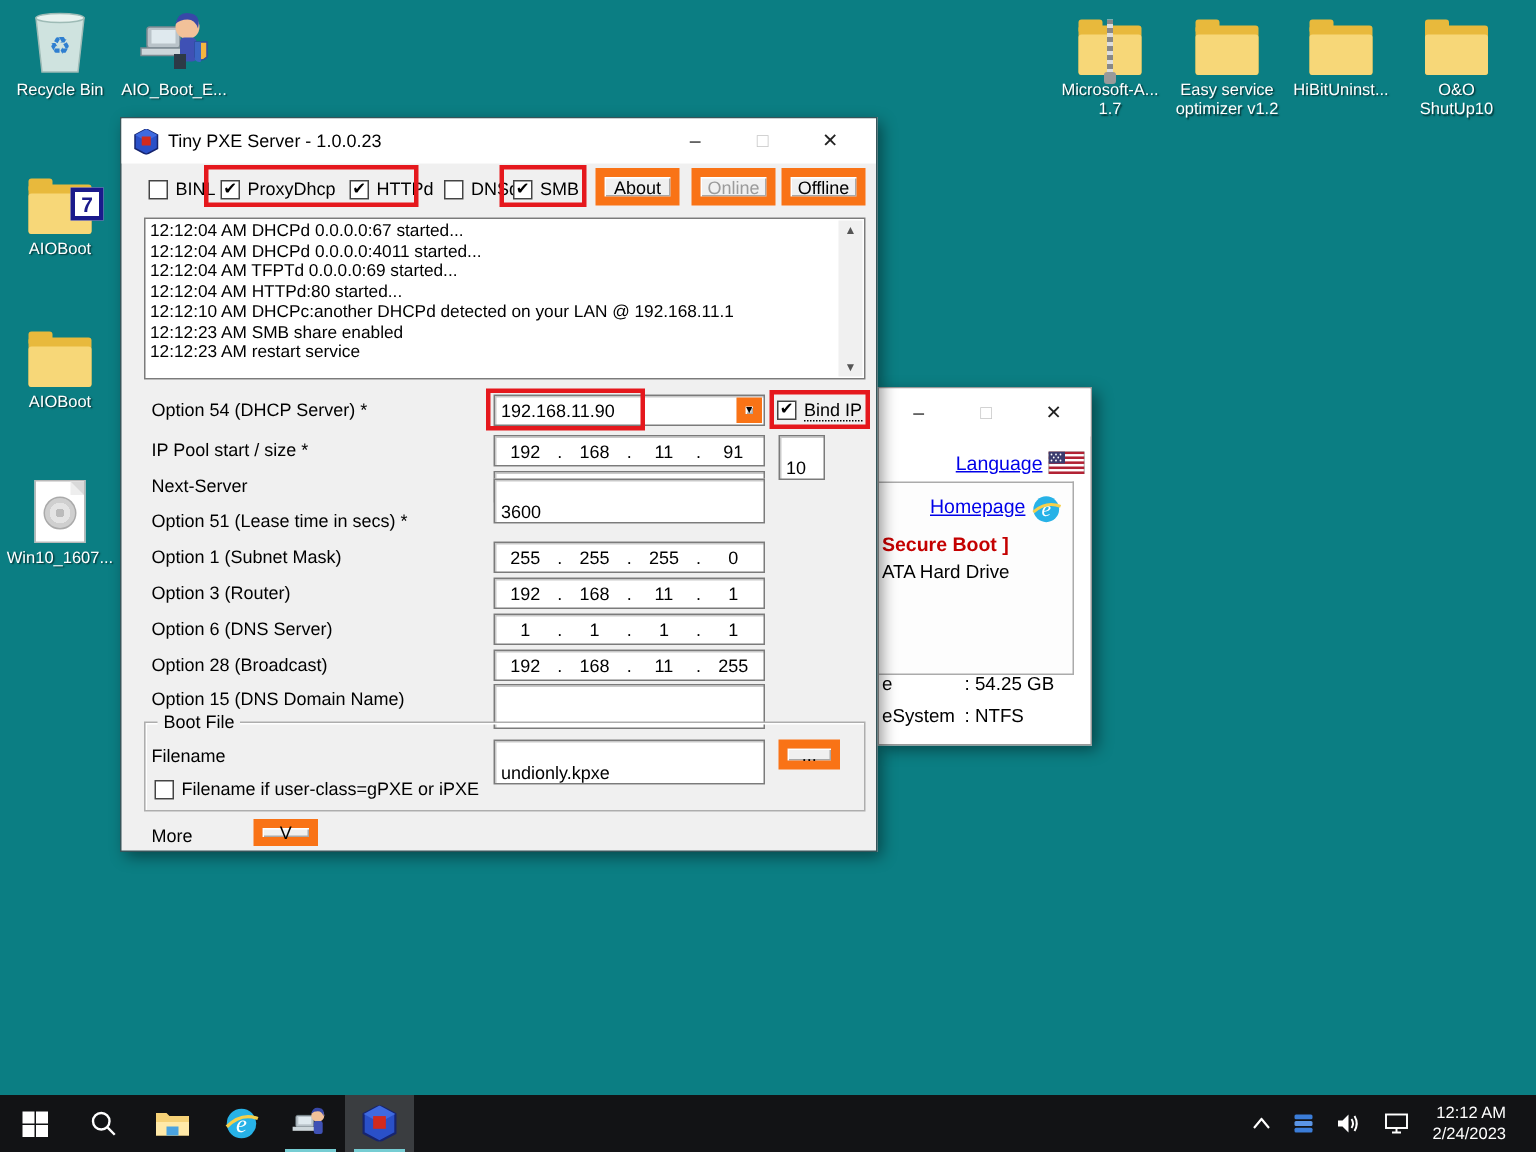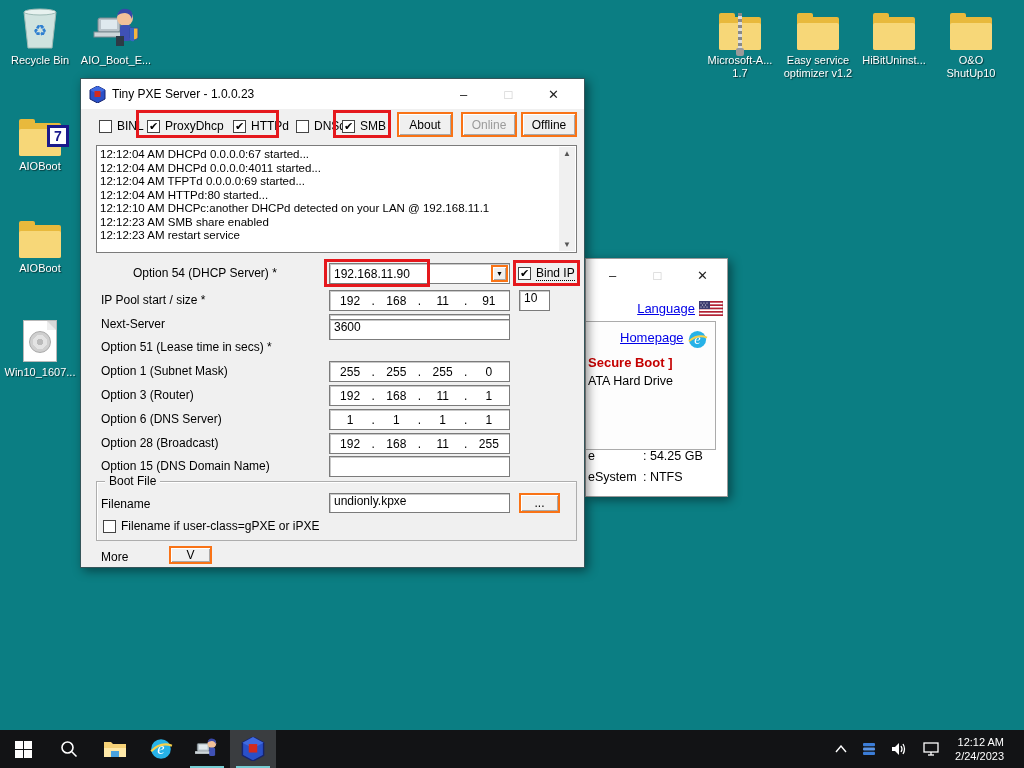--- a/index.html
+++ b/index.html
@@ -27,33 +27,33 @@
 
   
   .win { position:absolute; background:#f0f0f0; border:1px solid #35555a; box-shadow:3px 3px 10px rgba(0,0,0,.45); }
   .titlebar { height:30px; background:#fff; display:flex; align-items:center; padding:0 8px; }
   .titlebar .t { font-size:12px; color:#000; margin-left:6px; }
   .caption-btns { margin-left:auto; display:flex; }
   .caption-btns span { width:45px; text-align:center; font-size:13px; color:#222; }
   .caption-btns .dis { color:#c6c6c6; }
 
   
-  .btn3d { background:#f0f0f0; border:2px solid #f97316; box-shadow:inset 1px 1px 0 #fff, inset -1px -1px 0 #a9a9a9; font-size:12px; color:#000; display:flex; align-items:center; justify-content:center; position:absolute; }
+  .btn3d { background:#f0f0f0; border:6px solid #f97316; box-shadow:inset 1px 1px 0 #fff, inset -1px -1px 0 #a9a9a9; font-size:12px; color:#000; display:flex; align-items:center; justify-content:center; position:absolute; }
   .btn3d.dis { color:#9b9b9b; }
   .sunken { background:#fff; border:1px solid #7b7b7b; box-shadow:inset 1px 1px 0 #c9c9c9; }
   .cb { width:13px; height:13px; background:#fff; border:1px solid #444; font-size:11px; line-height:11px; text-align:center; color:#000; flex:0 0 13px; }
   .cbrow { position:absolute; display:flex; align-items:center; gap:5px; font-size:12px; color:#000; }
 
   .redbox { position:absolute; border:3px solid #e5181d; pointer-events:none; }
 
   .flabel { position:absolute; left:20px; font-size:12px; color:#000; }
   .ipfield { position:absolute; left:248px; width:181px; height:21px; display:flex; align-items:center; font-size:12px; }
   .ipfield span.oct { flex:1; text-align:center; }
   .ipfield span.dot { width:6px; text-align:center; color:#000; }
-  .txtfield { position:absolute; left:248px; width:181px; height:21px; font-size:12px; padding:0 4px; }
+  .txtfield { position:absolute; left:248px; width:181px; height:21px; font-size:12px; padding:14px 4px; }
 
   .log { position:absolute; left:15px; top:66px; width:481px; height:108px; background:#fff; border:1px solid #7b7b7b; font-size:11.5px; line-height:13.5px; color:#000; padding:2px 20px 2px 3px; }
   .vscroll { position:absolute; right:1px; top:1px; bottom:1px; width:16px; background:#f0f0f0; display:flex; flex-direction:column; justify-content:space-between; align-items:center; font-size:8px; color:#555; }
 
   .groupbox { position:absolute; left:15px; top:402px; width:481px; height:60px; border:1px solid #adadad; box-shadow:inset 1px 1px 0 #fff; }
   .groupbox .legend { position:absolute; left:8px; top:-8px; background:#f0f0f0; padding:0 4px; font-size:12px; }
 
   a.lnk { color:#0000e8; text-decoration:underline; font-size:13px; }
 
   
@@ -283,21 +283,21 @@
     <div>12:12:04 AM HTTPd:80 started...</div>
     <div>12:12:10 AM DHCPc:another DHCPd detected on your LAN @ 192.168.11.1</div>
     <div>12:12:23 AM SMB share enabled</div>
     <div>12:12:23 AM restart service</div>
     <div class="vscroll">
       <span>▲</span>
       <span>▼</span>
     </div>
   </div>
 
-  <span class="flabel" style="top:187px;margin-left:32px;">Option 54 (DHCP Server) *</span>
+  <span class="flabel" style="top:187px;">Option 54 (DHCP Server) *</span>
   <div class="sunken" style="position:absolute;left:248px;top:184px;width:181px;height:21px;">
     <span style="position:absolute;left:4px;top:3px;font-size:12px;">192.168.11.90</span>
     <div class="btn3d" style="right:1px;top:1px;width:17px;height:17px;font-size:7px;">
         <span>▼</span>
       </div>
   </div>
   <div class="cbrow" style="left:437px;top:187px;">
     <span class="cb"><span>✔</span></span>
     <span style="border-bottom:1px dotted #000;">Bind IP</span>
   </div>

